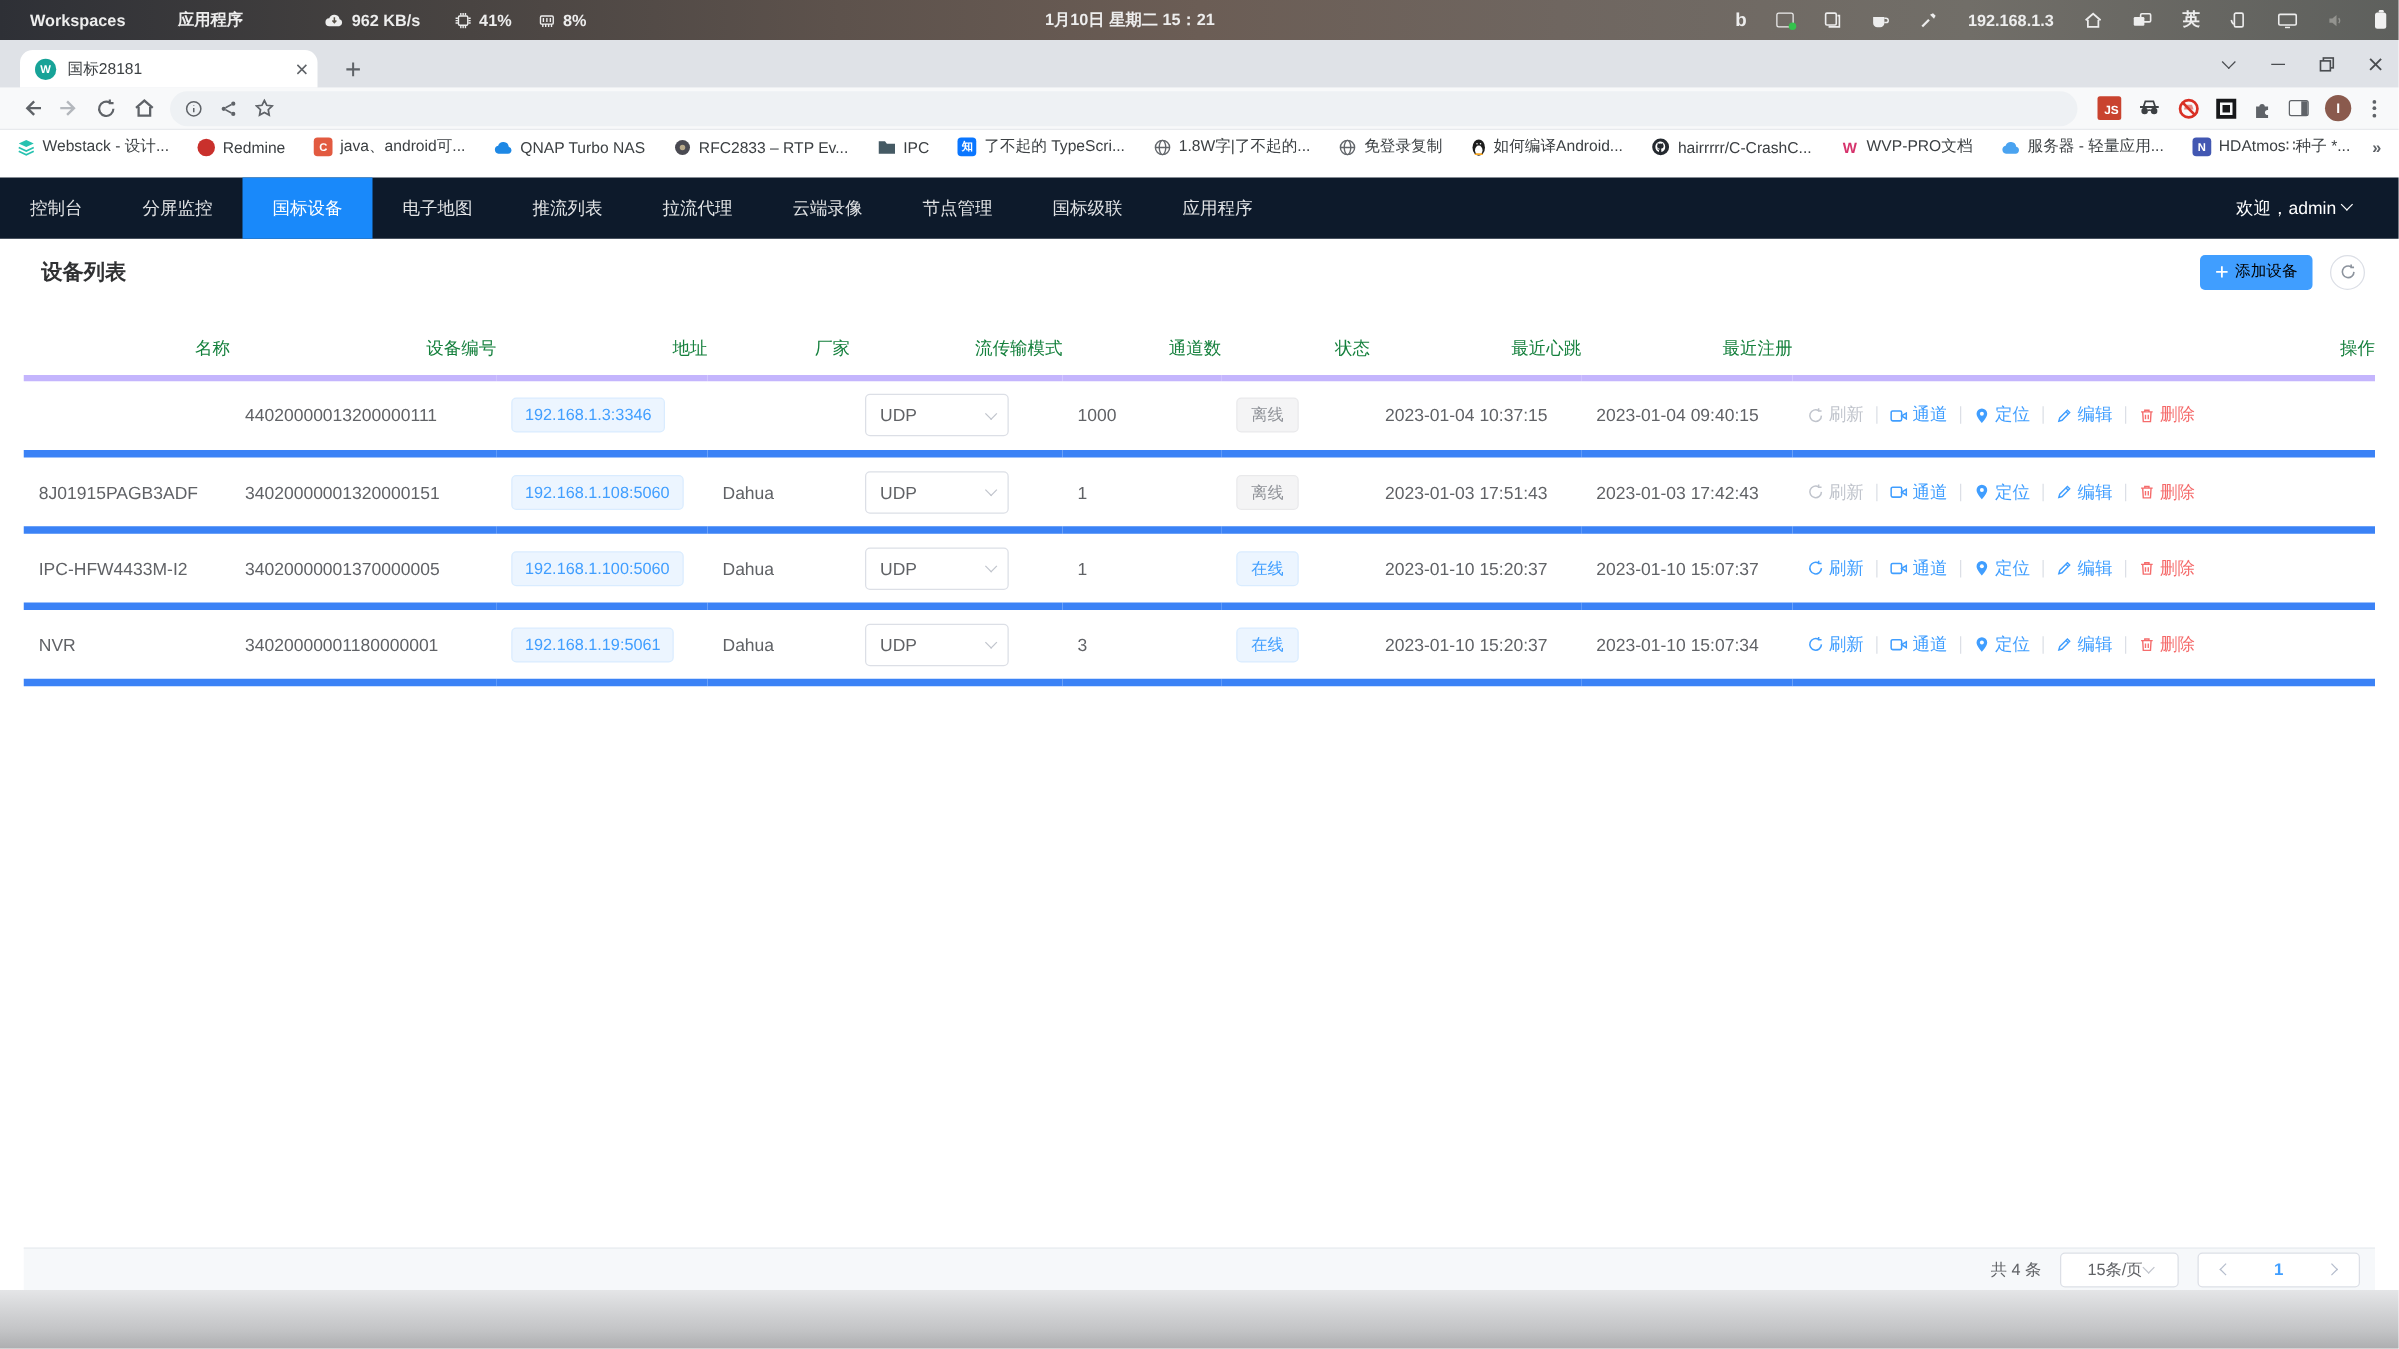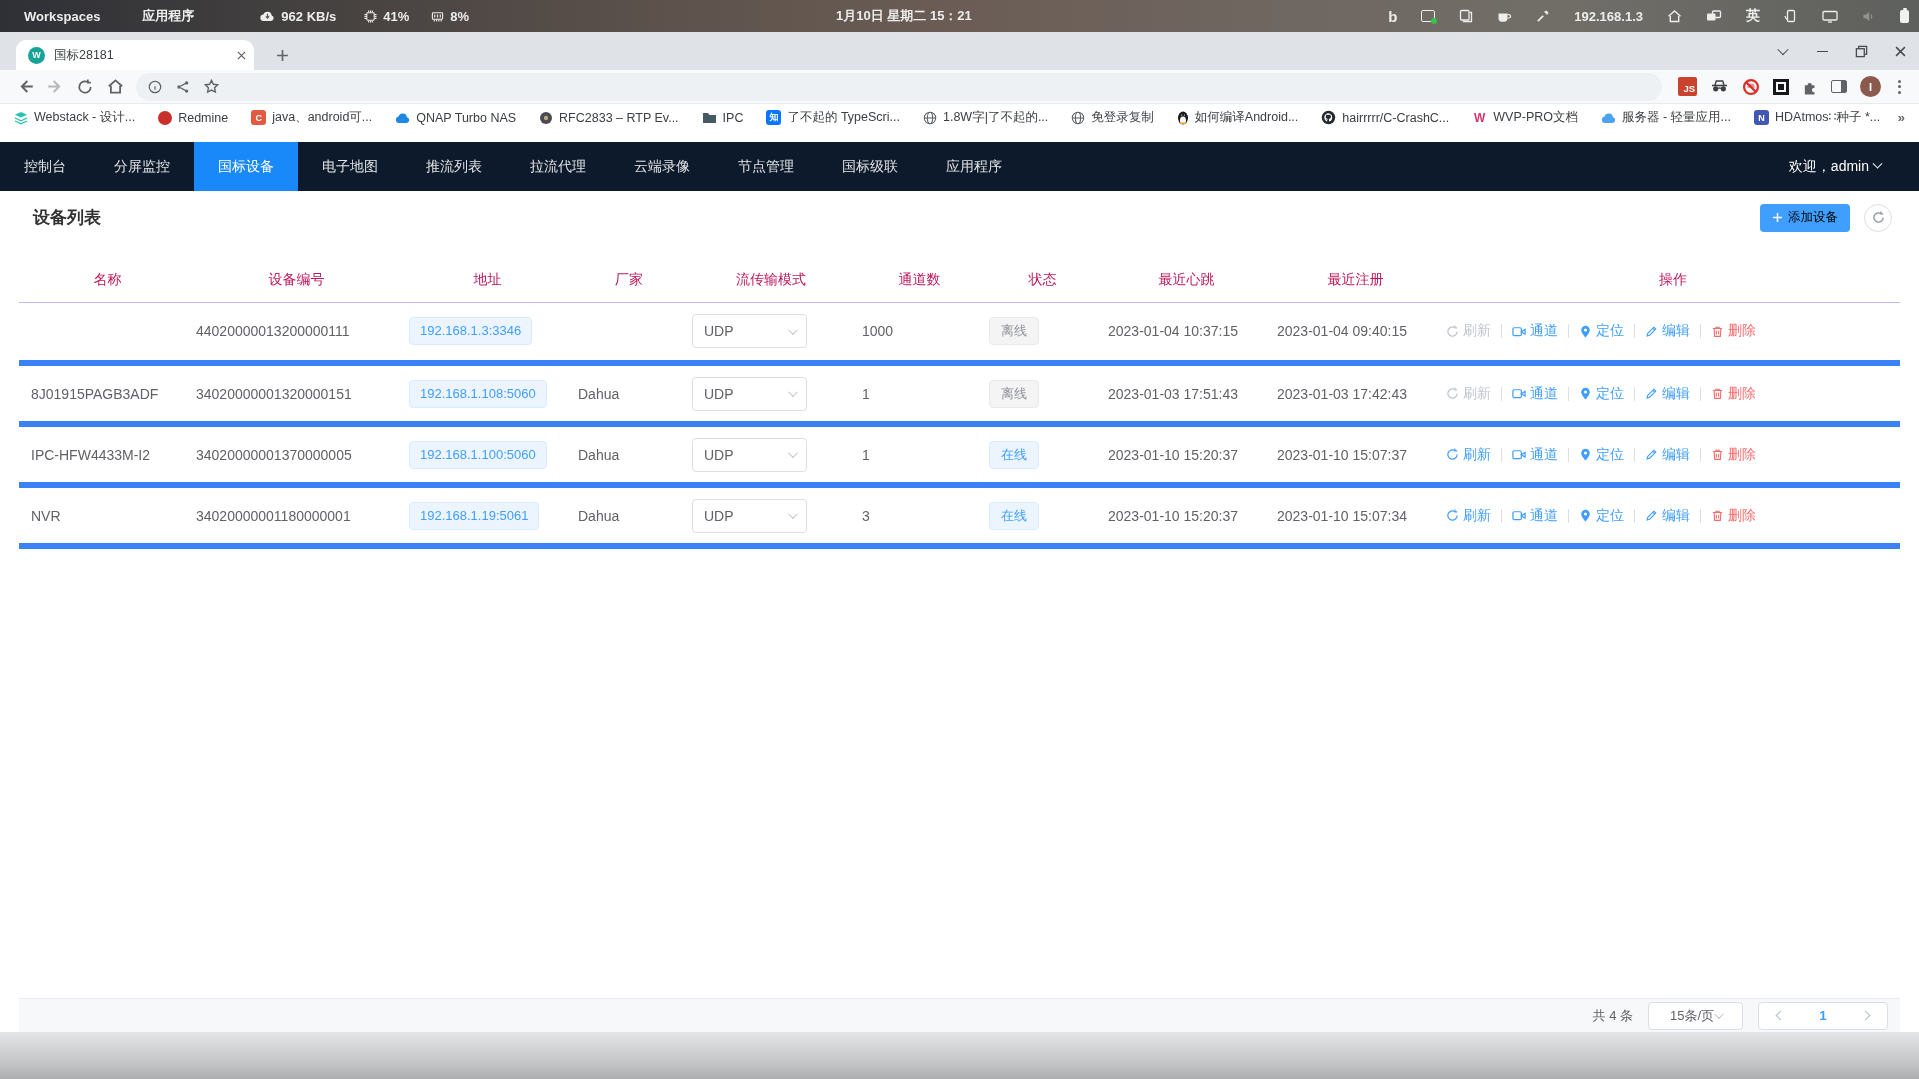--- a/index.html
+++ b/index.html
@@ -83,21 +83,21 @@
 
   .pagehead{ height:53px; display:flex; align-items:center; padding:0 27px 0 33px; }
   .ptitle{ font-size:17px; font-weight:700; color:#303133; }
   .phead-right{ margin-left:auto; display:flex; align-items:center; gap:14px; }
   .addbtn{ height:28px; padding:0 12px; background:#409eff; border:none; border-radius:4px; color:#000000; font-size:12.5px;
            display:flex; align-items:center; gap:5px; cursor:pointer; font-family:inherit; }
   .roundbtn{ width:28px; height:28px; border-radius:50%; background:#fff; border:1px solid #dcdfe6; color:#8c939d;
              display:flex; align-items:center; justify-content:center; cursor:pointer; }
 
   table.devices{ width:1881px; margin:14px 19px 0; border-collapse:collapse; table-layout:fixed; }
-  .devices th{ height:44px; text-align:center; padding:0 0 0 12px; font-size:14px; font-weight:500; color:#be185d; border-bottom:1px solid #c4b5fd; }
+  .devices th{ height:44px; text-align:right; padding:0 0 0 12px; font-size:14px; font-weight:500; color:#15803d; border-bottom:5px solid #c4b5fd; }
   .devices td{ height:61px; padding:0 0 0 12px; font-size:14px; color:#606266; border-bottom:6px solid #3b82f6; }
   .addr{ display:inline-block; height:28px; line-height:26px; padding:0 10px; background:#ecf5ff; border:1px solid #d9ecff;
          border-radius:4px; color:#409eff; font-size:13px; }
   .sel{ width:115px; height:34px; background:#fff; border:1px solid #dcdfe6; border-radius:4px;
         display:flex; align-items:center; justify-content:space-between; padding:0 11px; color:#606266; font-size:14px; cursor:pointer; }
   .sel .chev-g{ width:7px; height:7px; border-right:1.4px solid #c0c4cc; border-bottom:1.4px solid #c0c4cc; transform:rotate(45deg) translateY(-2px); }
   .tagst{ display:inline-block; height:28px; line-height:26px; padding:0 11px; border-radius:4px; font-size:13px; }
   .tagst.offline{ background:#f4f4f5; border:1px solid #e9e9eb; color:#909399; }
   .tagst.online{ background:#ecf5ff; border:1px solid #d9ecff; color:#409eff; }
   .ops{ display:flex; align-items:center; gap:10px; }

